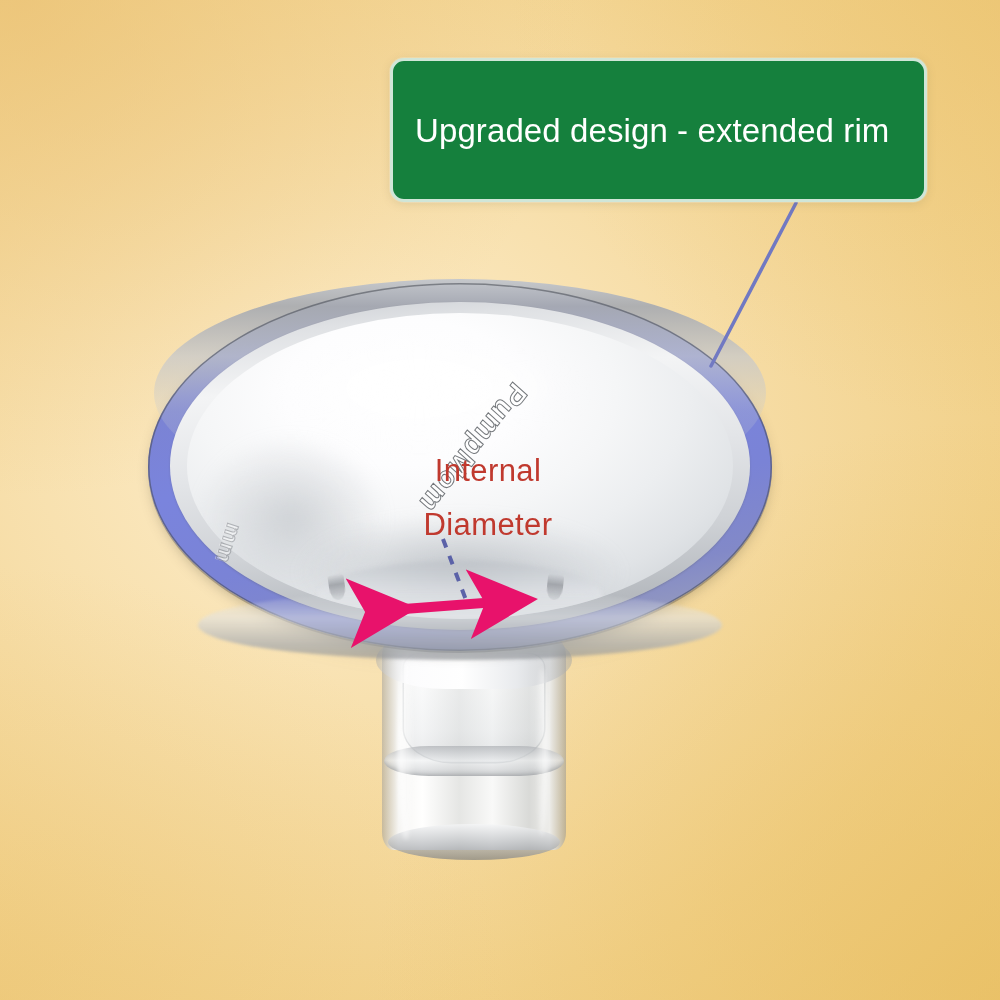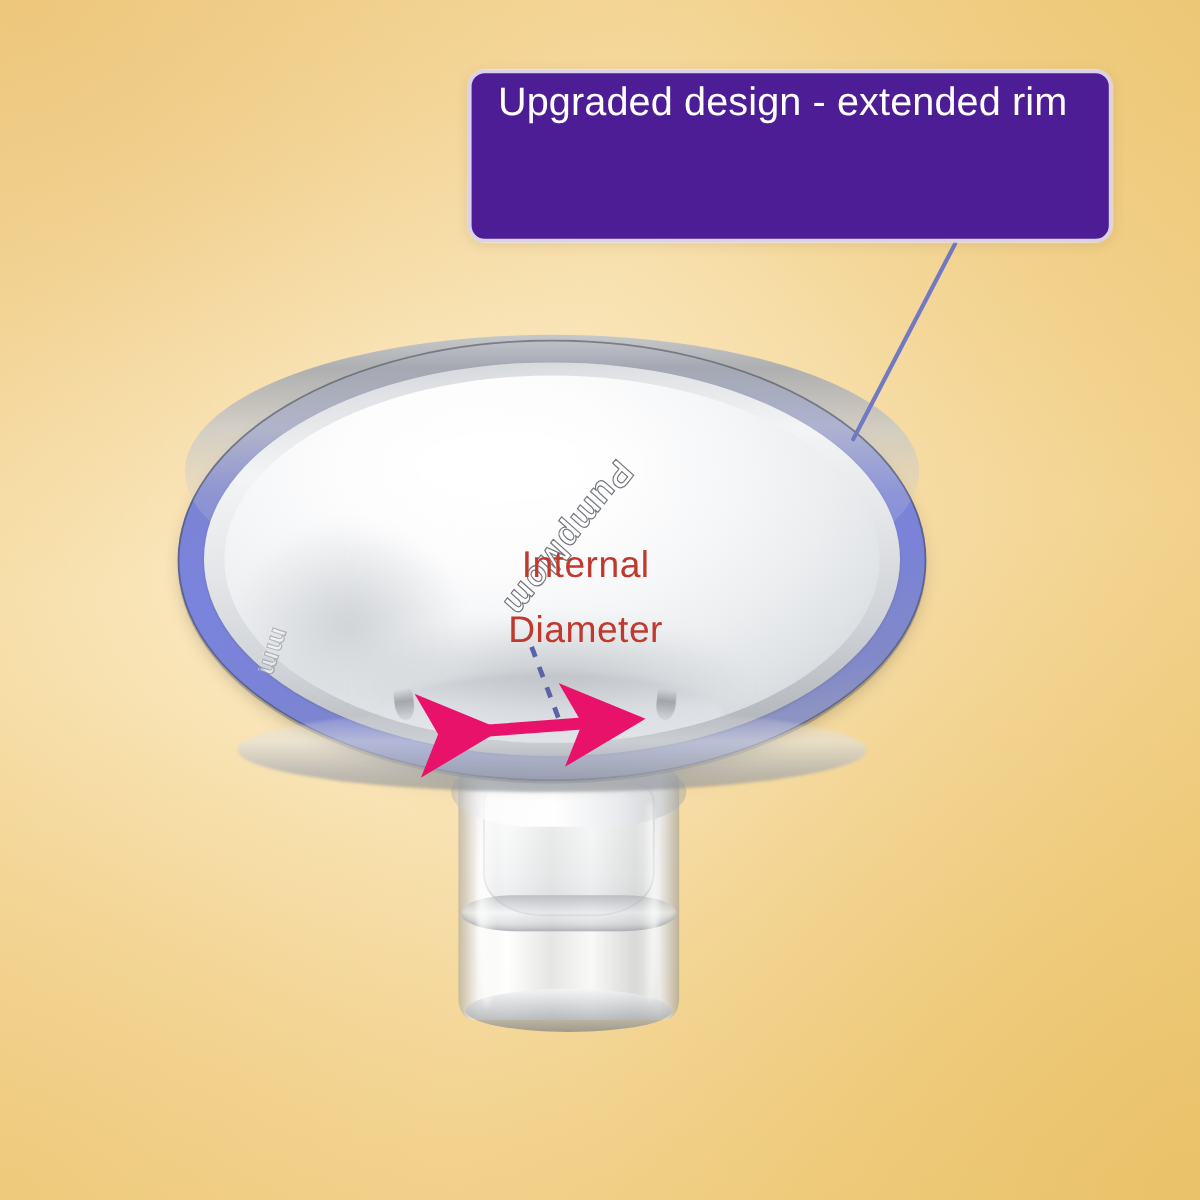--- a/index.html
+++ b/index.html
@@ -58,27 +58,28 @@
       radial-gradient(72% 62% at 0% 100%, rgba(234,193,108,0.40) 0%, rgba(234,193,108,0.0) 70%);
   }
 
   
   .callout {
     position: absolute;
     left: 390px;
     top: 58px;
     width: 537px;
     height: 144px;
-    background: #4c1d95;
+    background: #15803d;
     border-radius: 14px;
     border: 3px solid rgba(255,255,255,0.80);
     box-sizing: border-box;
     box-shadow: 0 0 0 1px rgba(255,255,255,0.20), 0 2px 10px rgba(120,110,70,0.18);
     display: flex;
     flex-direction: column;
+    justify-content: center;
     padding: 0 33px 0 22px;
   }
   .callout-line {
     color: #ffffff;
     font-size: 33px;
     line-height: 47px;
     letter-spacing: 0.1px;
     white-space: nowrap;
   }
 

